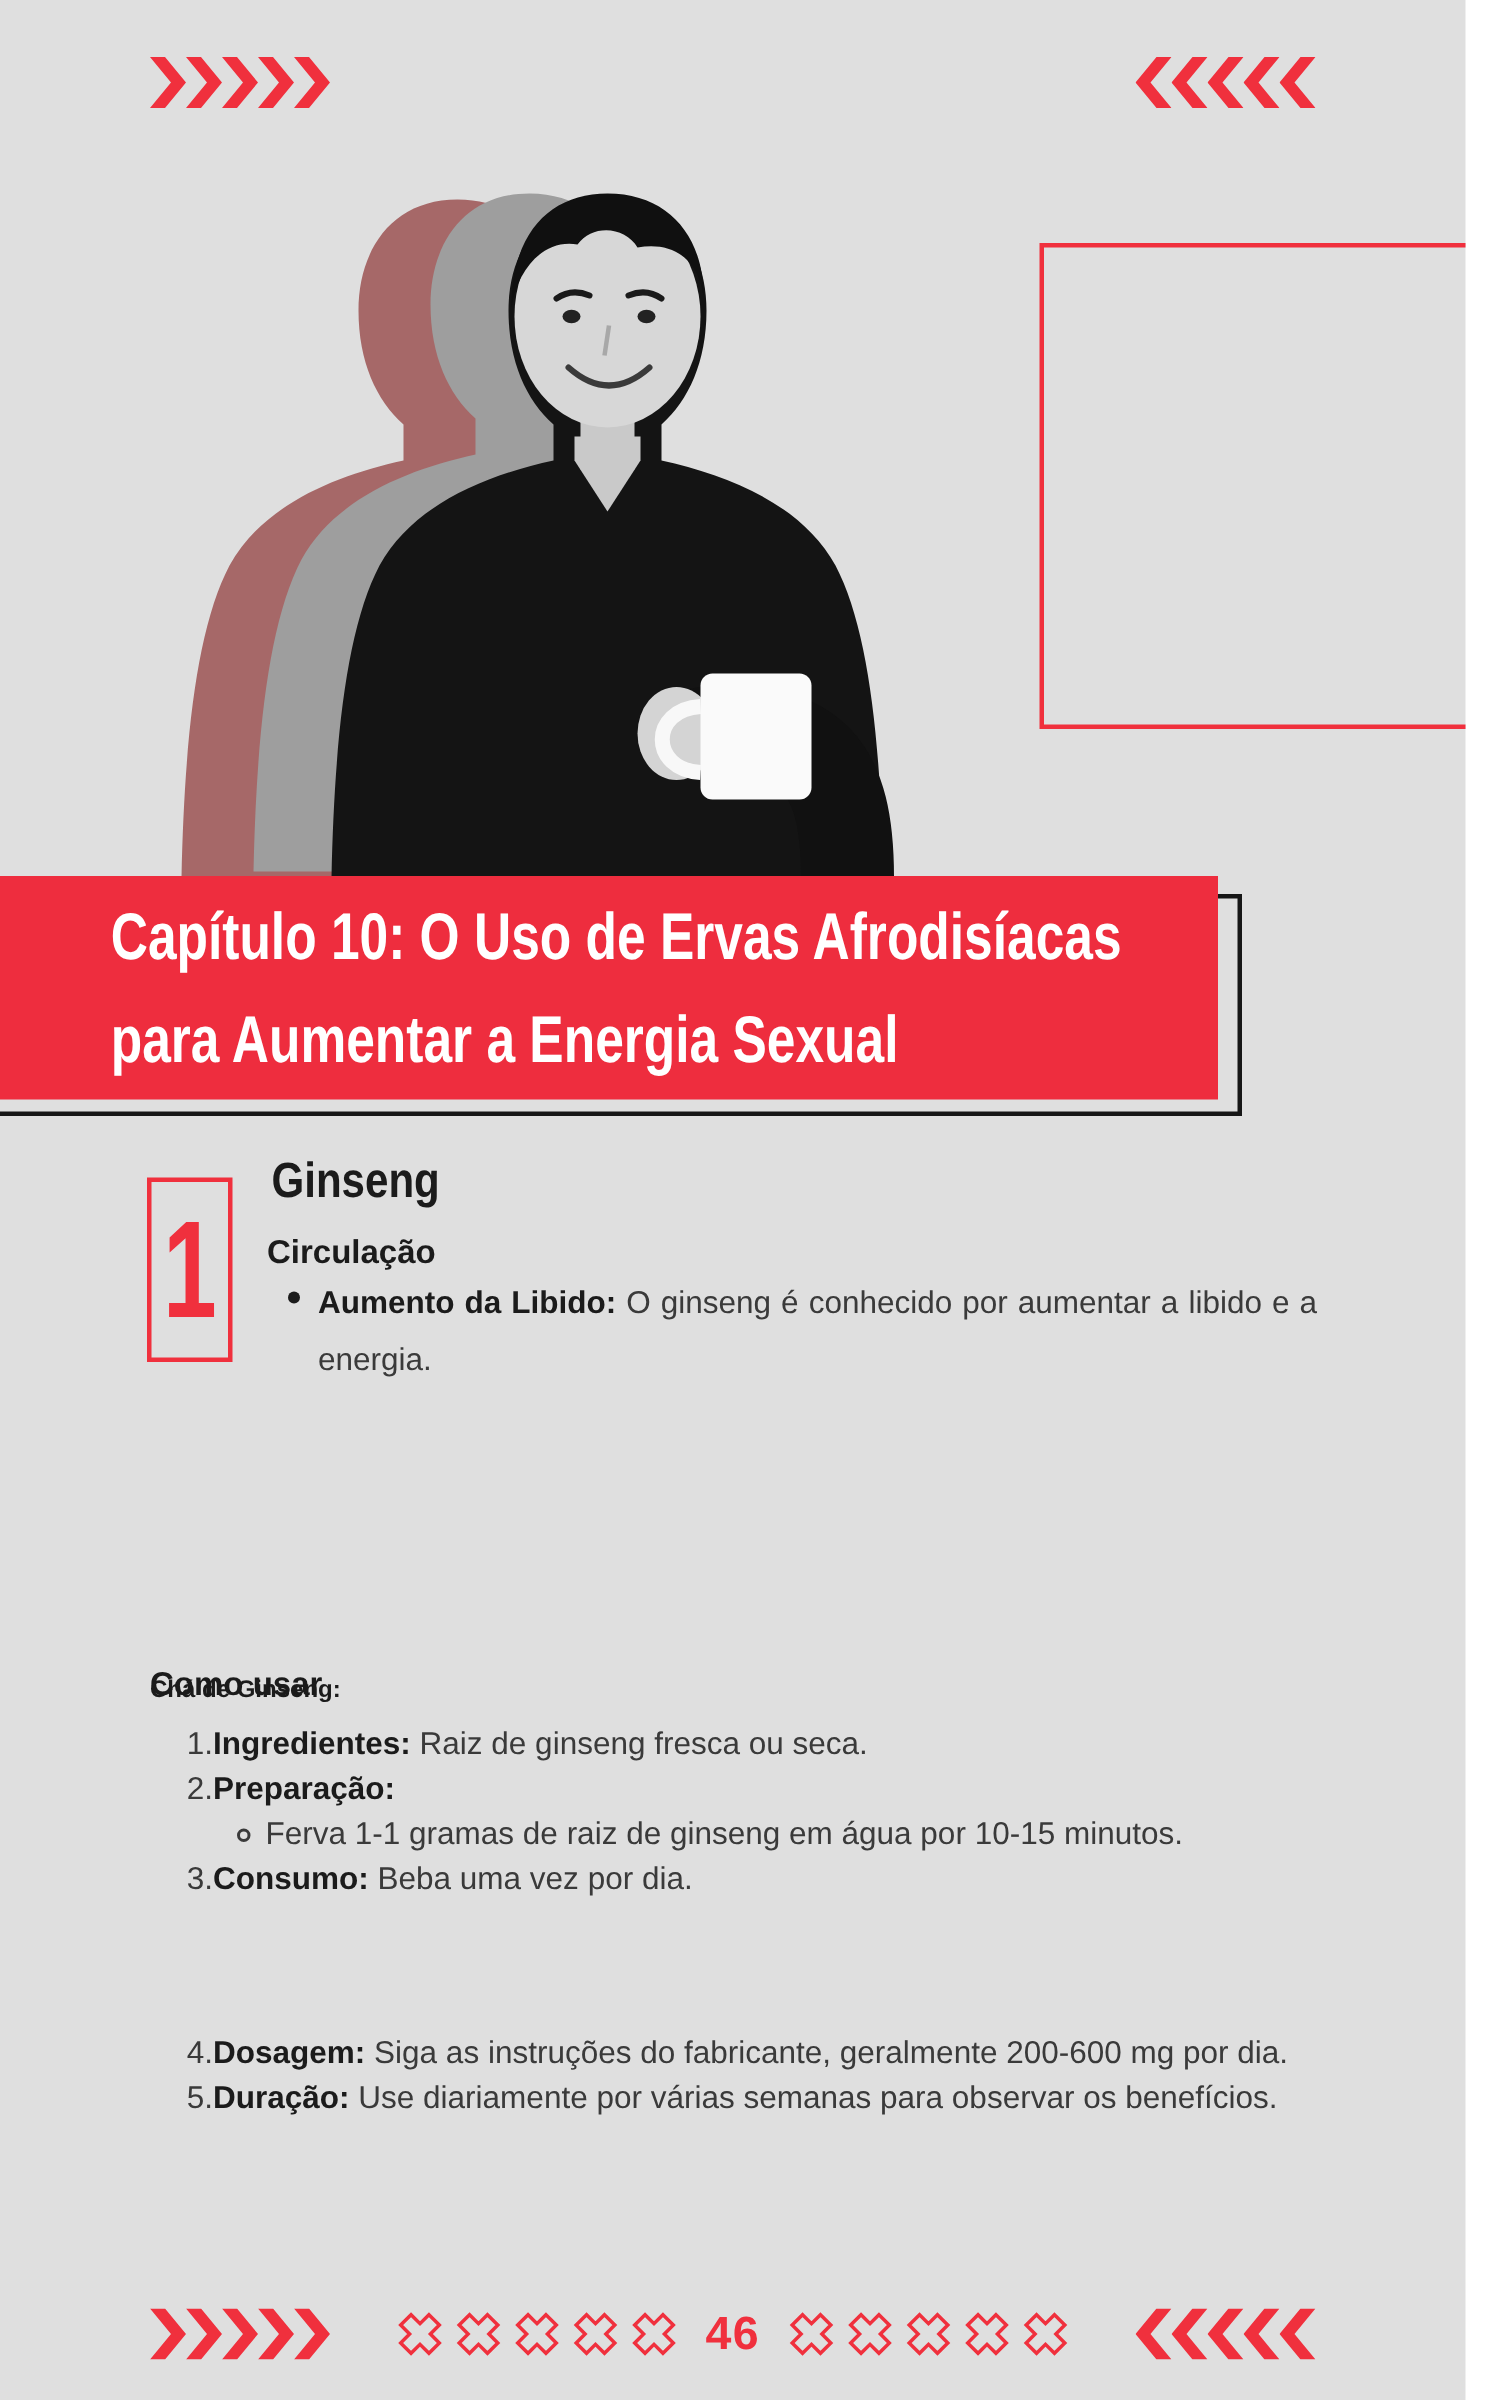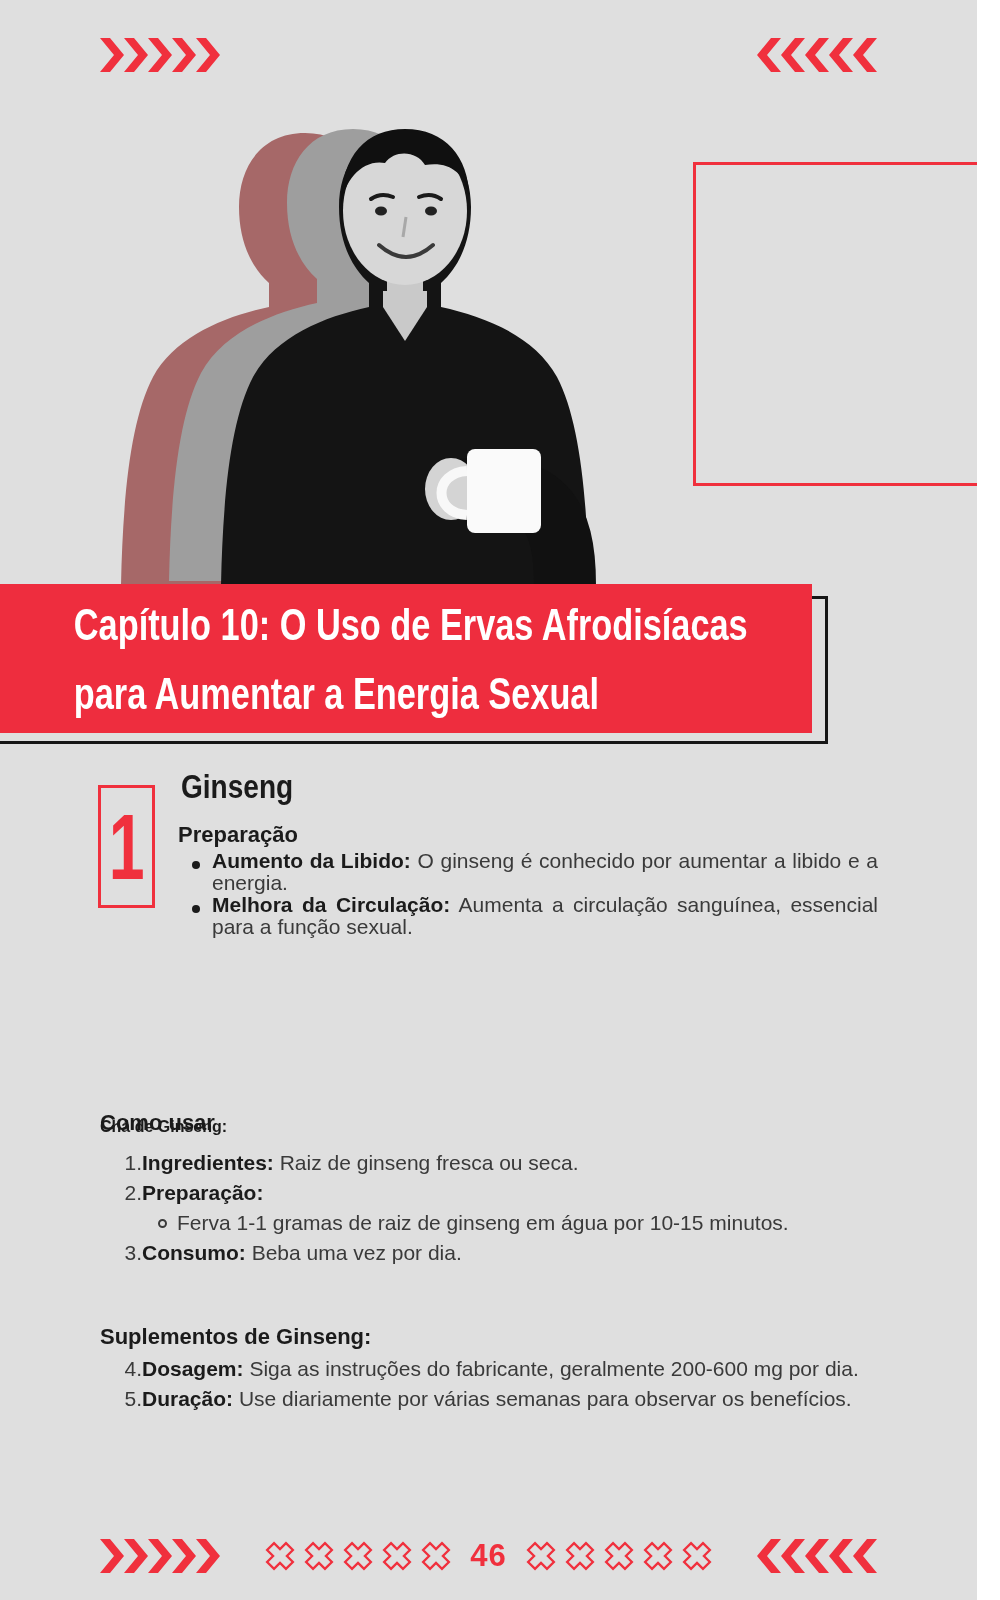--- a/index.html
+++ b/index.html
@@ -58,21 +58,21 @@
     position:absolute;left:178px;top:822px;
     font-size:22px;font-weight:bold;color:var(--text-dark,#1b1b1b);
   }
   
   .benefits{position:absolute;left:190px;top:850px;width:690px;}
   .benefit{display:grid;grid-template-columns:22px 666px;align-items:start;}
   .benefit .dot{
     width:8px;height:8px;border-radius:50%;background:var(--text-dark,#1b1b1b);
     margin-top:11px;margin-left:2px;
   }
-  .btext{margin:0;font-size:21px;line-height:22px;text-align:justify;}
+  .btext{margin:0;font-size:21px;line-height:38px;text-align:justify;}
   .btext b{color:var(--text-dark,#1b1b1b);}
   
   .howto-heading{position:absolute;left:100px;top:1110px;font-size:22px;font-weight:bold;color:var(--text-dark,#1b1b1b);}
   .tea-heading{position:absolute;left:100px;top:1118px;font-size:16px;font-weight:bold;color:var(--text-dark,#1b1b1b);}
   .steps{position:absolute;left:100px;width:790px;}
   .steps.first{top:1148px;}
   .supp-heading{position:absolute;left:100px;top:1324px;font-size:22px;font-weight:bold;color:var(--text-dark,#1b1b1b);}
   .steps.second{top:1354px;}
   .step{display:grid;grid-template-columns:42px 743px;align-items:start;}
   .step .snum{font-size:21px;line-height:30px;text-align:right;color:var(--text-body,#3a3a3a);}
@@ -171,31 +171,27 @@
     <div class="banner-text">
       <span>Capítulo 10: O Uso de Ervas Afrodisíacas</span><br>
       <span>para Aumentar a Energia Sexual</span>
     </div>
   </div>
 
   <div class="num-box">
     <span class="num">1</span>
   </div>
   <div class="sec-heading">Ginseng</div>
-  <div class="benefits-heading">Preparação</div>
+  <div class="benefits-heading">Circulação</div>
 
   <div class="benefits">
     <div class="benefit">
       <span class="dot"></span>
       <p class="btext"><b>Aumento da Libido:</b> <span>O ginseng é conhecido por aumentar a libido e a energia.</span></p>
     </div>
-    <div class="benefit">
-      <span class="dot"></span>
-      <p class="btext"><b>Melhora da Circulação:</b> <span>Aumenta a circulação sanguínea, essencial para a função sexual.</span></p>
-    </div>
   </div>
 
   <div class="howto-heading">Como usar</div>
   <div class="tea-heading">Chá de Ginseng:</div>
 
   <div class="steps first">
     <div class="step">
       <span class="snum">1.</span>
       <p class="stext"><b>Ingredientes:</b> <span>Raiz de ginseng fresca ou seca.</span></p>
     </div>
@@ -206,21 +202,20 @@
     <div class="substep">
       <span class="circ"></span>
       <p>Ferva 1-1 gramas de raiz de ginseng em água por 10-15 minutos.</p>
     </div>
     <div class="step">
       <span class="snum">3.</span>
       <p class="stext"><b>Consumo:</b> <span>Beba uma vez por dia.</span></p>
     </div>
   </div>
 
-  <div class="supp-heading">Suplementos de Ginseng:</div>
 
   <div class="steps second">
     <div class="step">
       <span class="snum">4.</span>
       <p class="stext"><b>Dosagem:</b> <span>Siga as instruções do fabricante, geralmente 200-600 mg por dia.</span></p>
     </div>
     <div class="step">
       <span class="snum">5.</span>
       <p class="stext"><b>Duração:</b> <span>Use diariamente por várias semanas para observar os benefícios.</span></p>
     </div>

